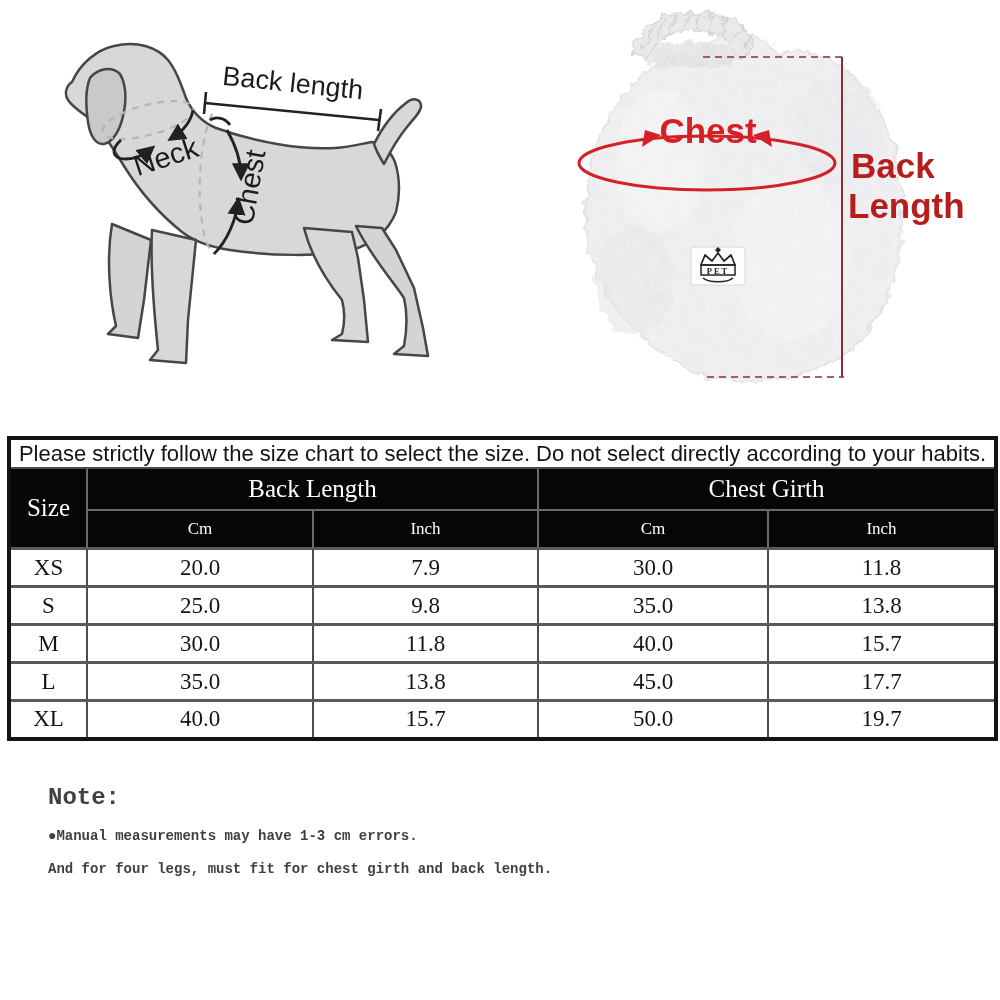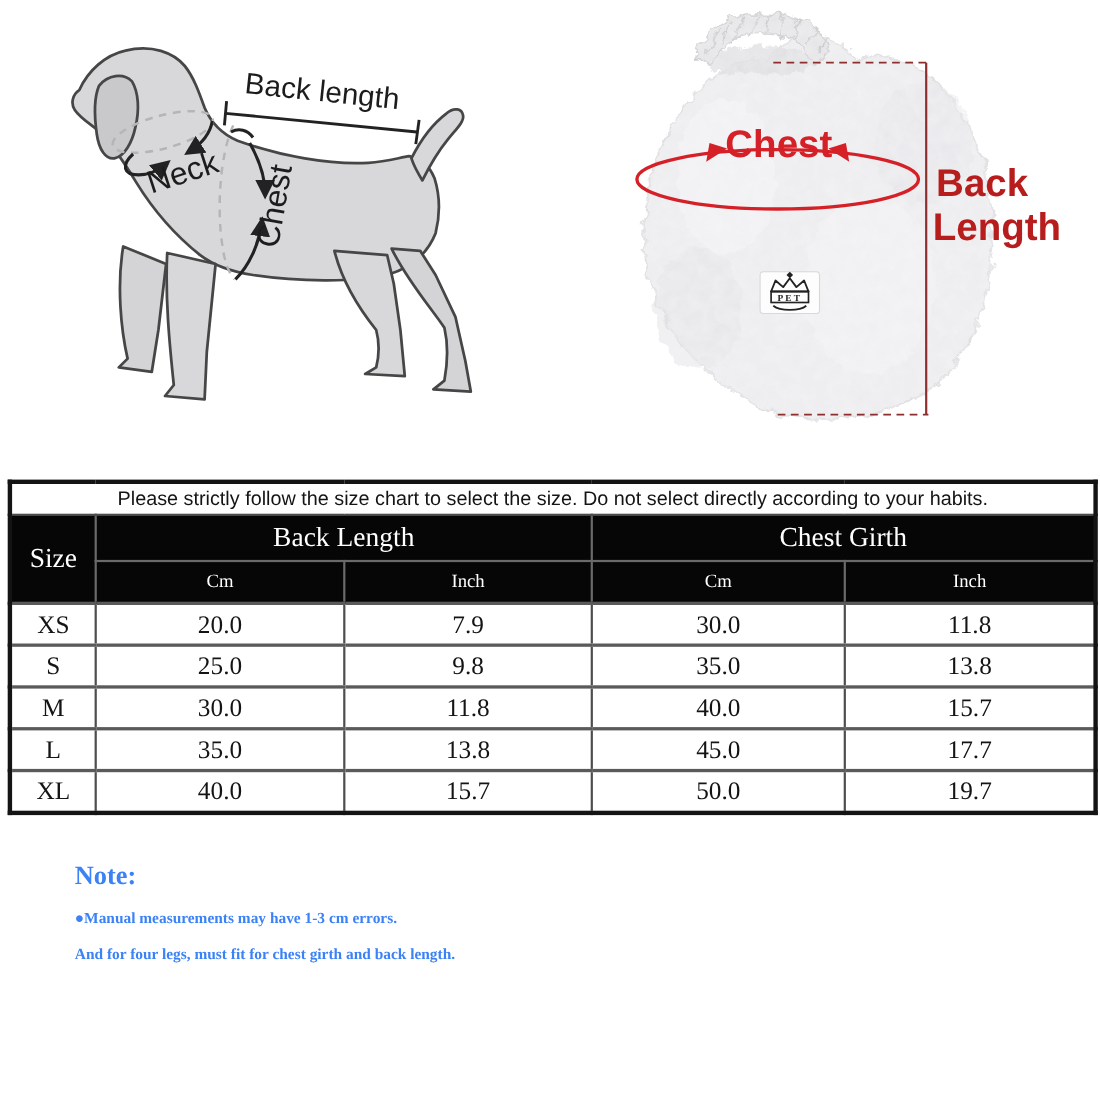--- a/index.html
+++ b/index.html
@@ -13,33 +13,33 @@
 
   .dog-label{font-family:"Liberation Sans",sans-serif;fill:#1c1c1c;}
   .red-label{font-family:"Liberation Sans",sans-serif;}
 
   
   .table-wrap{position:absolute;left:7px;top:436px;}
   table.size-table{border-collapse:collapse;table-layout:fixed;width:987px;
     border:4px solid #141414;background:#fff;font-family:"Liberation Serif",serif;}
   table.size-table td{text-align:center;vertical-align:middle;padding:0;
     border:2px solid #4d4d4d;color:#141414;}
-  td.warn-cell{height:27px;font-family:"Liberation Sans",sans-serif;font-size:18px;
+  td.warn-cell{height:27px;font-family:"Liberation Sans",sans-serif;font-size:22px;
     color:#cc2626;border-bottom:3px solid #141414;background:#fff;}
   tr.head td{background:#060606;color:#ffffff;border-color:#6a6a6a;}
   tr.h1 td{height:40px;font-size:25px;}
   tr.h2 td{height:36px;font-size:17px;}
   td.size-cell{font-size:25px;}
   tr.body-row{height:38px;}
   tr.body-row td{font-size:23px;border-top:3px solid #5a5a5a;}
   td.grp{border-left:3px solid #161616;}
 
   
-  .notes{position:absolute;left:48px;top:784px;color:#3b82f6;
-    font-family:Liberation Serif, serif;font-weight:bold;margin-left:20px;}
+  .notes{position:absolute;left:48px;top:784px;color:#404040;
+    font-family:Liberation Mono, monospace;font-weight:bold;}
   .notes-title{font-size:24px;}
   .note-line{font-size:14px;margin-top:17px;}
 </style>
 </head>
 <body>
 
 <div class="canvas">
 
   <svg class="dog-svg" width="510" height="430" viewBox="0 0 510 430">
     <defs>

